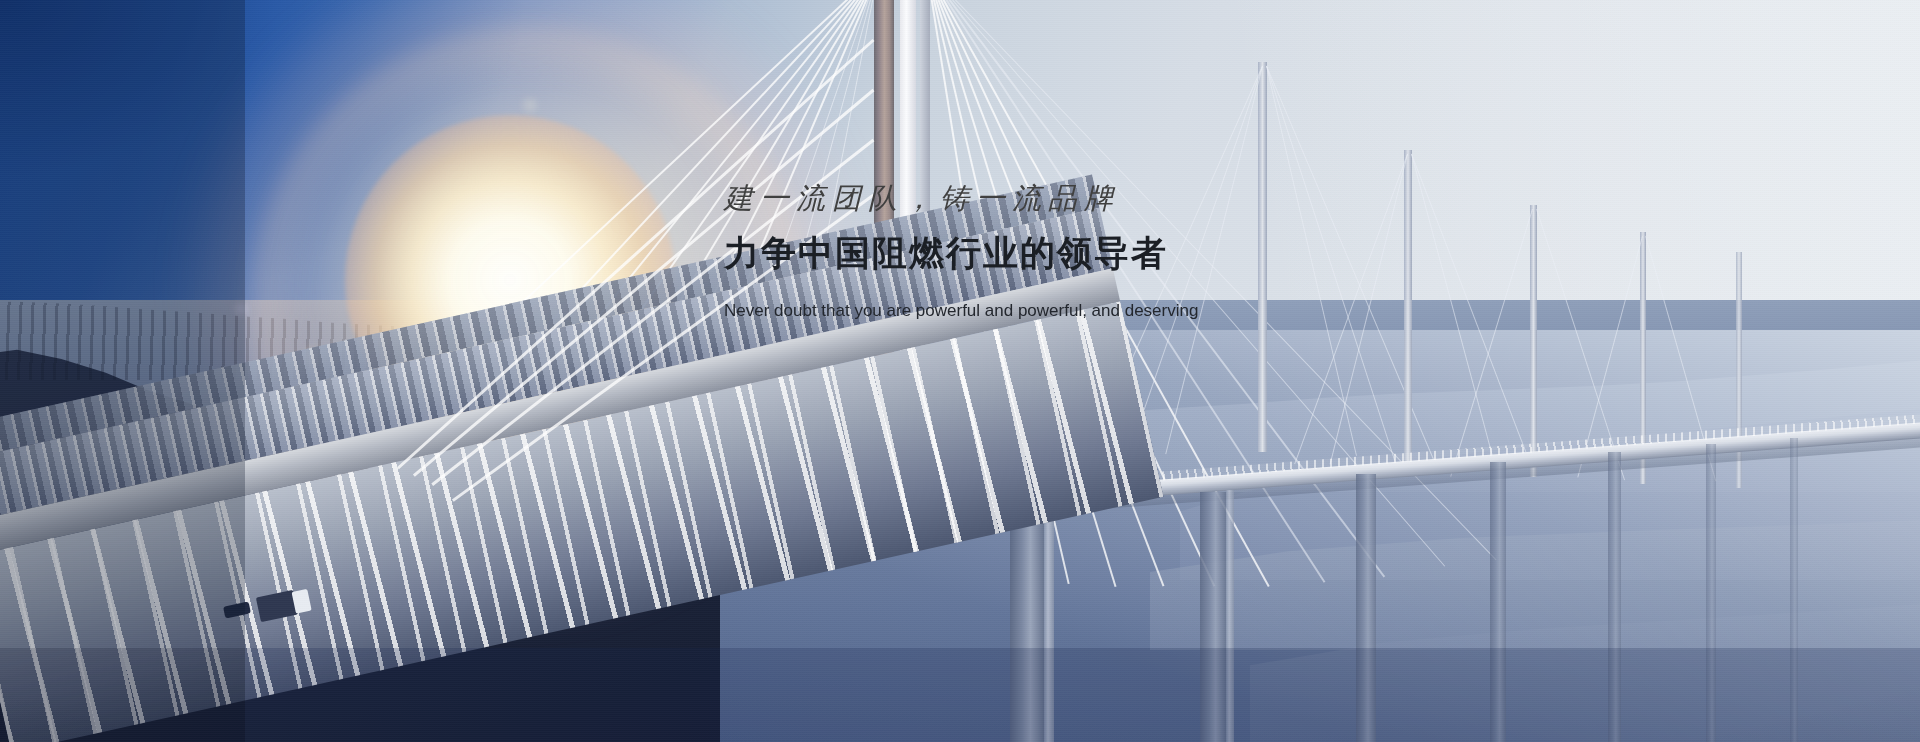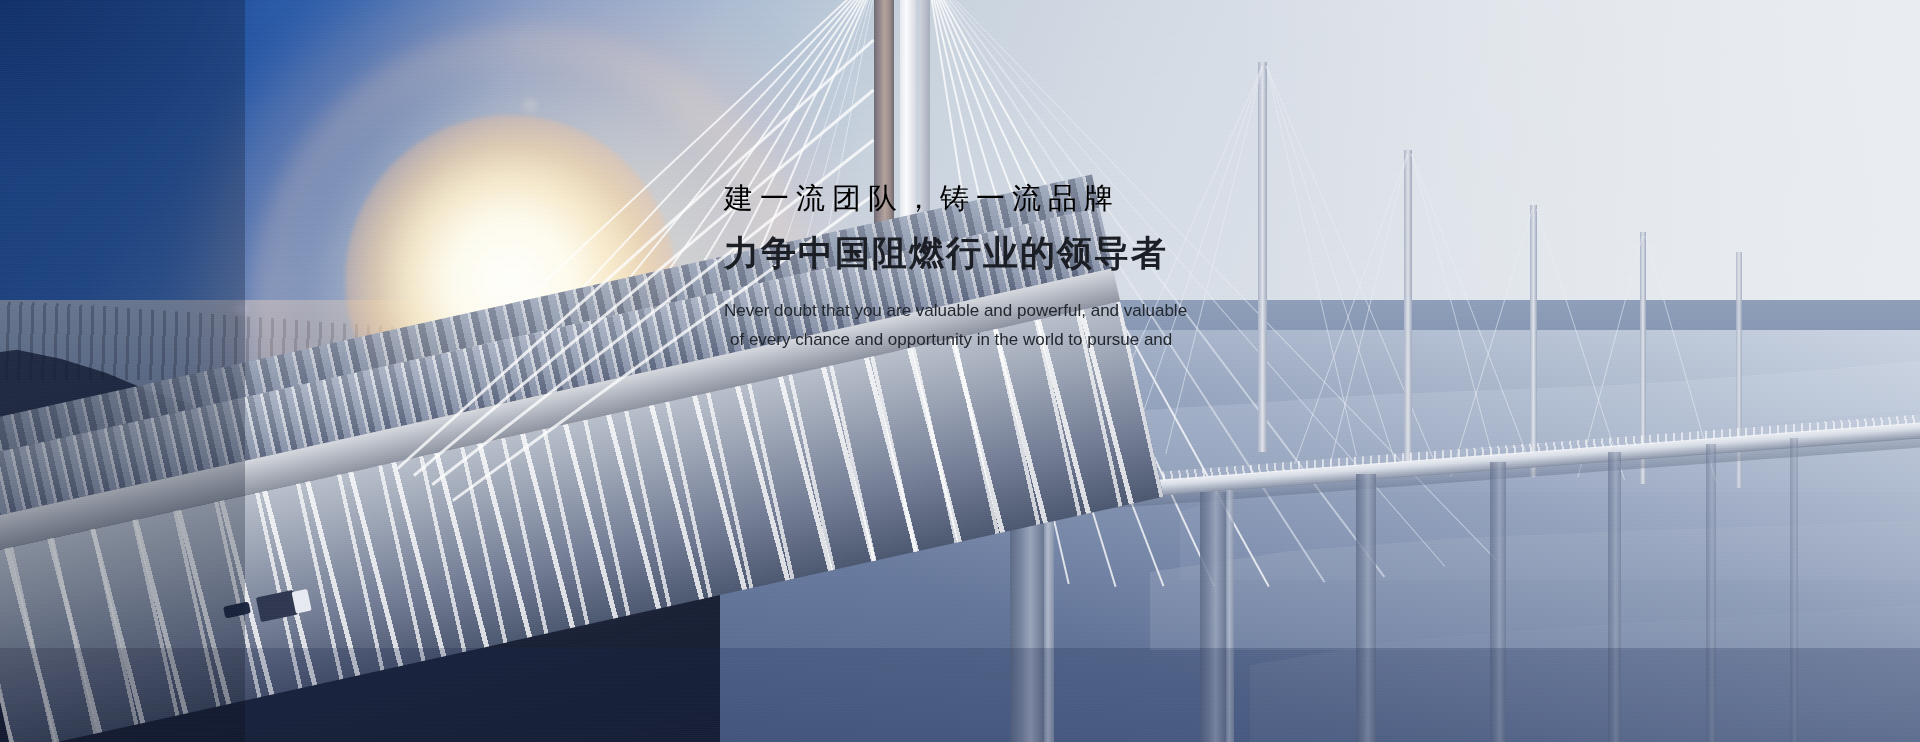--- a/index.html
+++ b/index.html
@@ -267,24 +267,25 @@
     border-top:5px solid transparent;
     border-bottom:5px solid transparent;
   }
 
   .copy{position:absolute;left:724px;top:180px;width:620px;}
   .headline-sub{
     font-family:"DejaVu Sans","Liberation Sans",sans-serif;
     font-size:29px;
     font-weight:normal;
     letter-spacing:7px;
-    color:#000000;
+    color:#404040;
     line-height:1.25;
     margin:0 0 16px 0;
     white-space:nowrap;
+    font-style:italic;
   }
   .headline-main{
     font-family:"DejaVu Sans","Liberation Sans",sans-serif;
     font-size:35px;
     font-weight:bold;
     letter-spacing:2px;
     color:#1b1f25;
     line-height:1.2;
     margin:0 0 22px 0;
     white-space:nowrap;
@@ -421,19 +422,18 @@
   <div class="vignette"></div>
   <div class="scanlines"></div>
 
   <div class="content">
 
 
     <div class="copy">
       <p class="headline-sub">建一流团队，铸一流品牌</p>
       <p class="headline-main">力争中国阻燃行业的领导者</p>
       <p class="paragraph">
-        <span>Never doubt that you are valuable and powerful, and valuable</span>
-        <span class="p-l2"> of every chance and opportunity in the world to pursue and</span>
+        <span>Never doubt that you are powerful and powerful, and deserving</span>
       </p>
     </div>
 
   </div>
 </div>
 
 </body></html>

